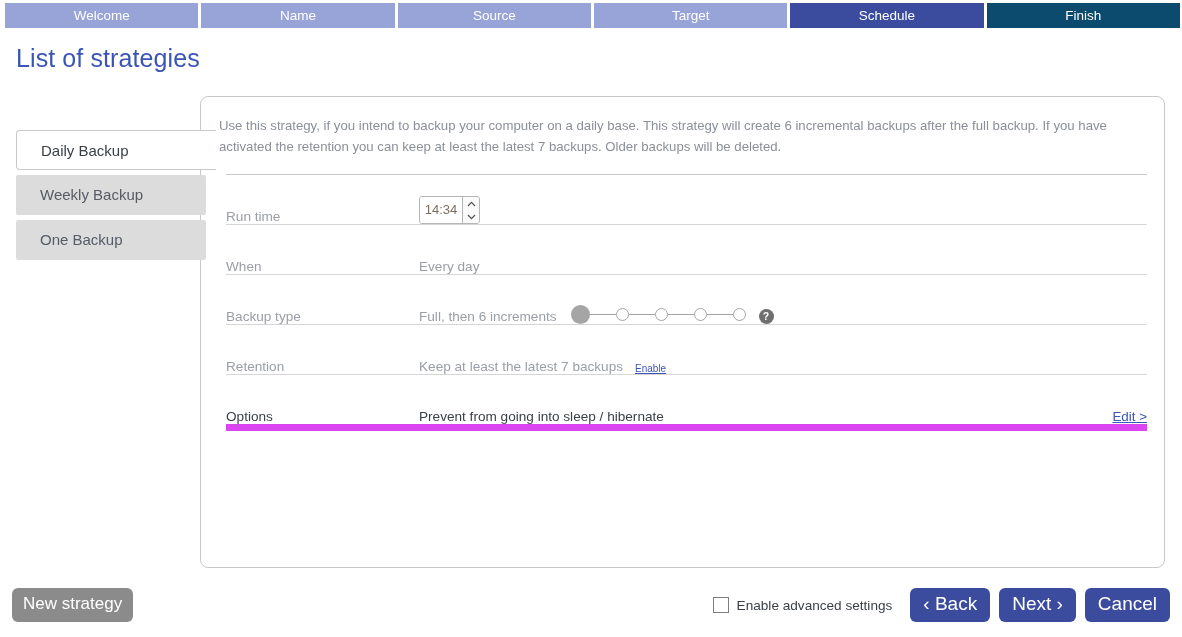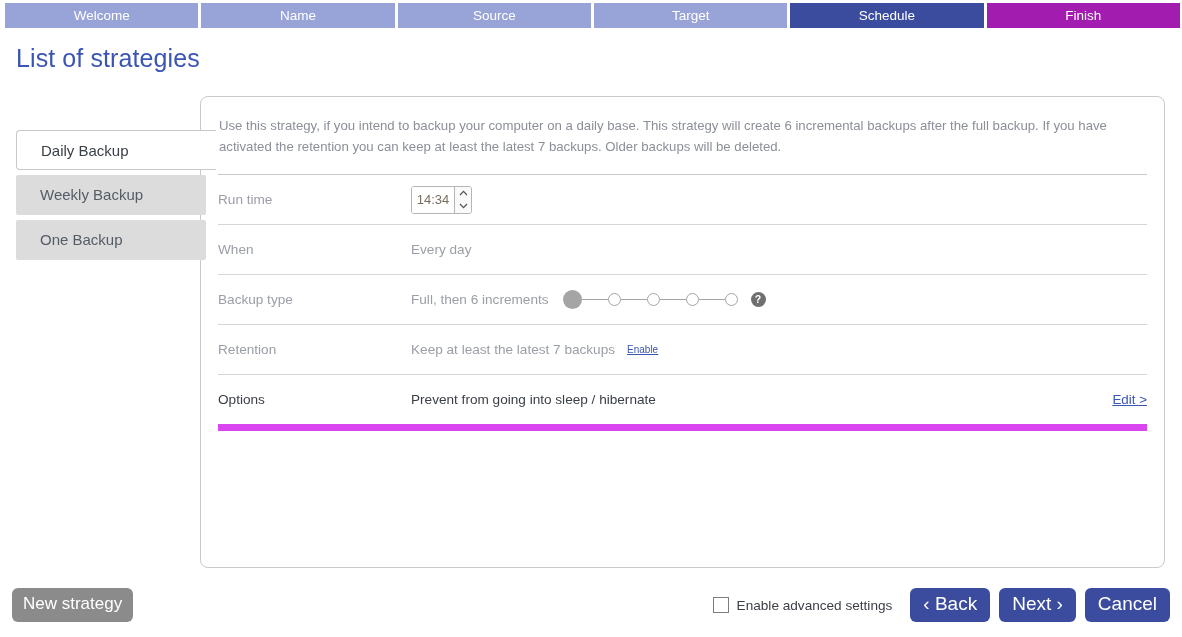--- a/index.html
+++ b/index.html
@@ -32,21 +32,21 @@
     text-align: center;
     font-size: 13.5px;
     color: #ffffff;
     background: #98a4d8;
     user-select: none;
   }
   .wizard-tab.active {
     background: #3b4c9e;
   }
   .wizard-tab.done {
-    background: #a21caf;
+    background: #0c4a6e;
   }
 
   
   #page-title {
     position: absolute;
     left: 16px;
     top: 44px;
     font-size: 25px;
     color: #3b55b4;
     font-weight: normal;
@@ -99,24 +99,25 @@
     margin: 18px 20px 0 18px;
     font-size: 13.2px;
     line-height: 21px;
     color: #8b8f98;
   }
   .detail-rows {
     margin: 0 17px 0 17px;
   }
   .detail-row {
     display: flex;
-    align-items: center;
+    align-items: flex-end;
     height: 49px;
     border-top: 1px solid #d6d6d6;
     position: relative;
+    margin-left: 8px;
   }
   .detail-row:first-child {
     border-top: 1px solid #c9c9c9;
   }
   .detail-row.last {
     border-bottom: 7px solid #d946ef;
   }
   .row-label {
     width: 193px;
     font-size: 13.6px;

